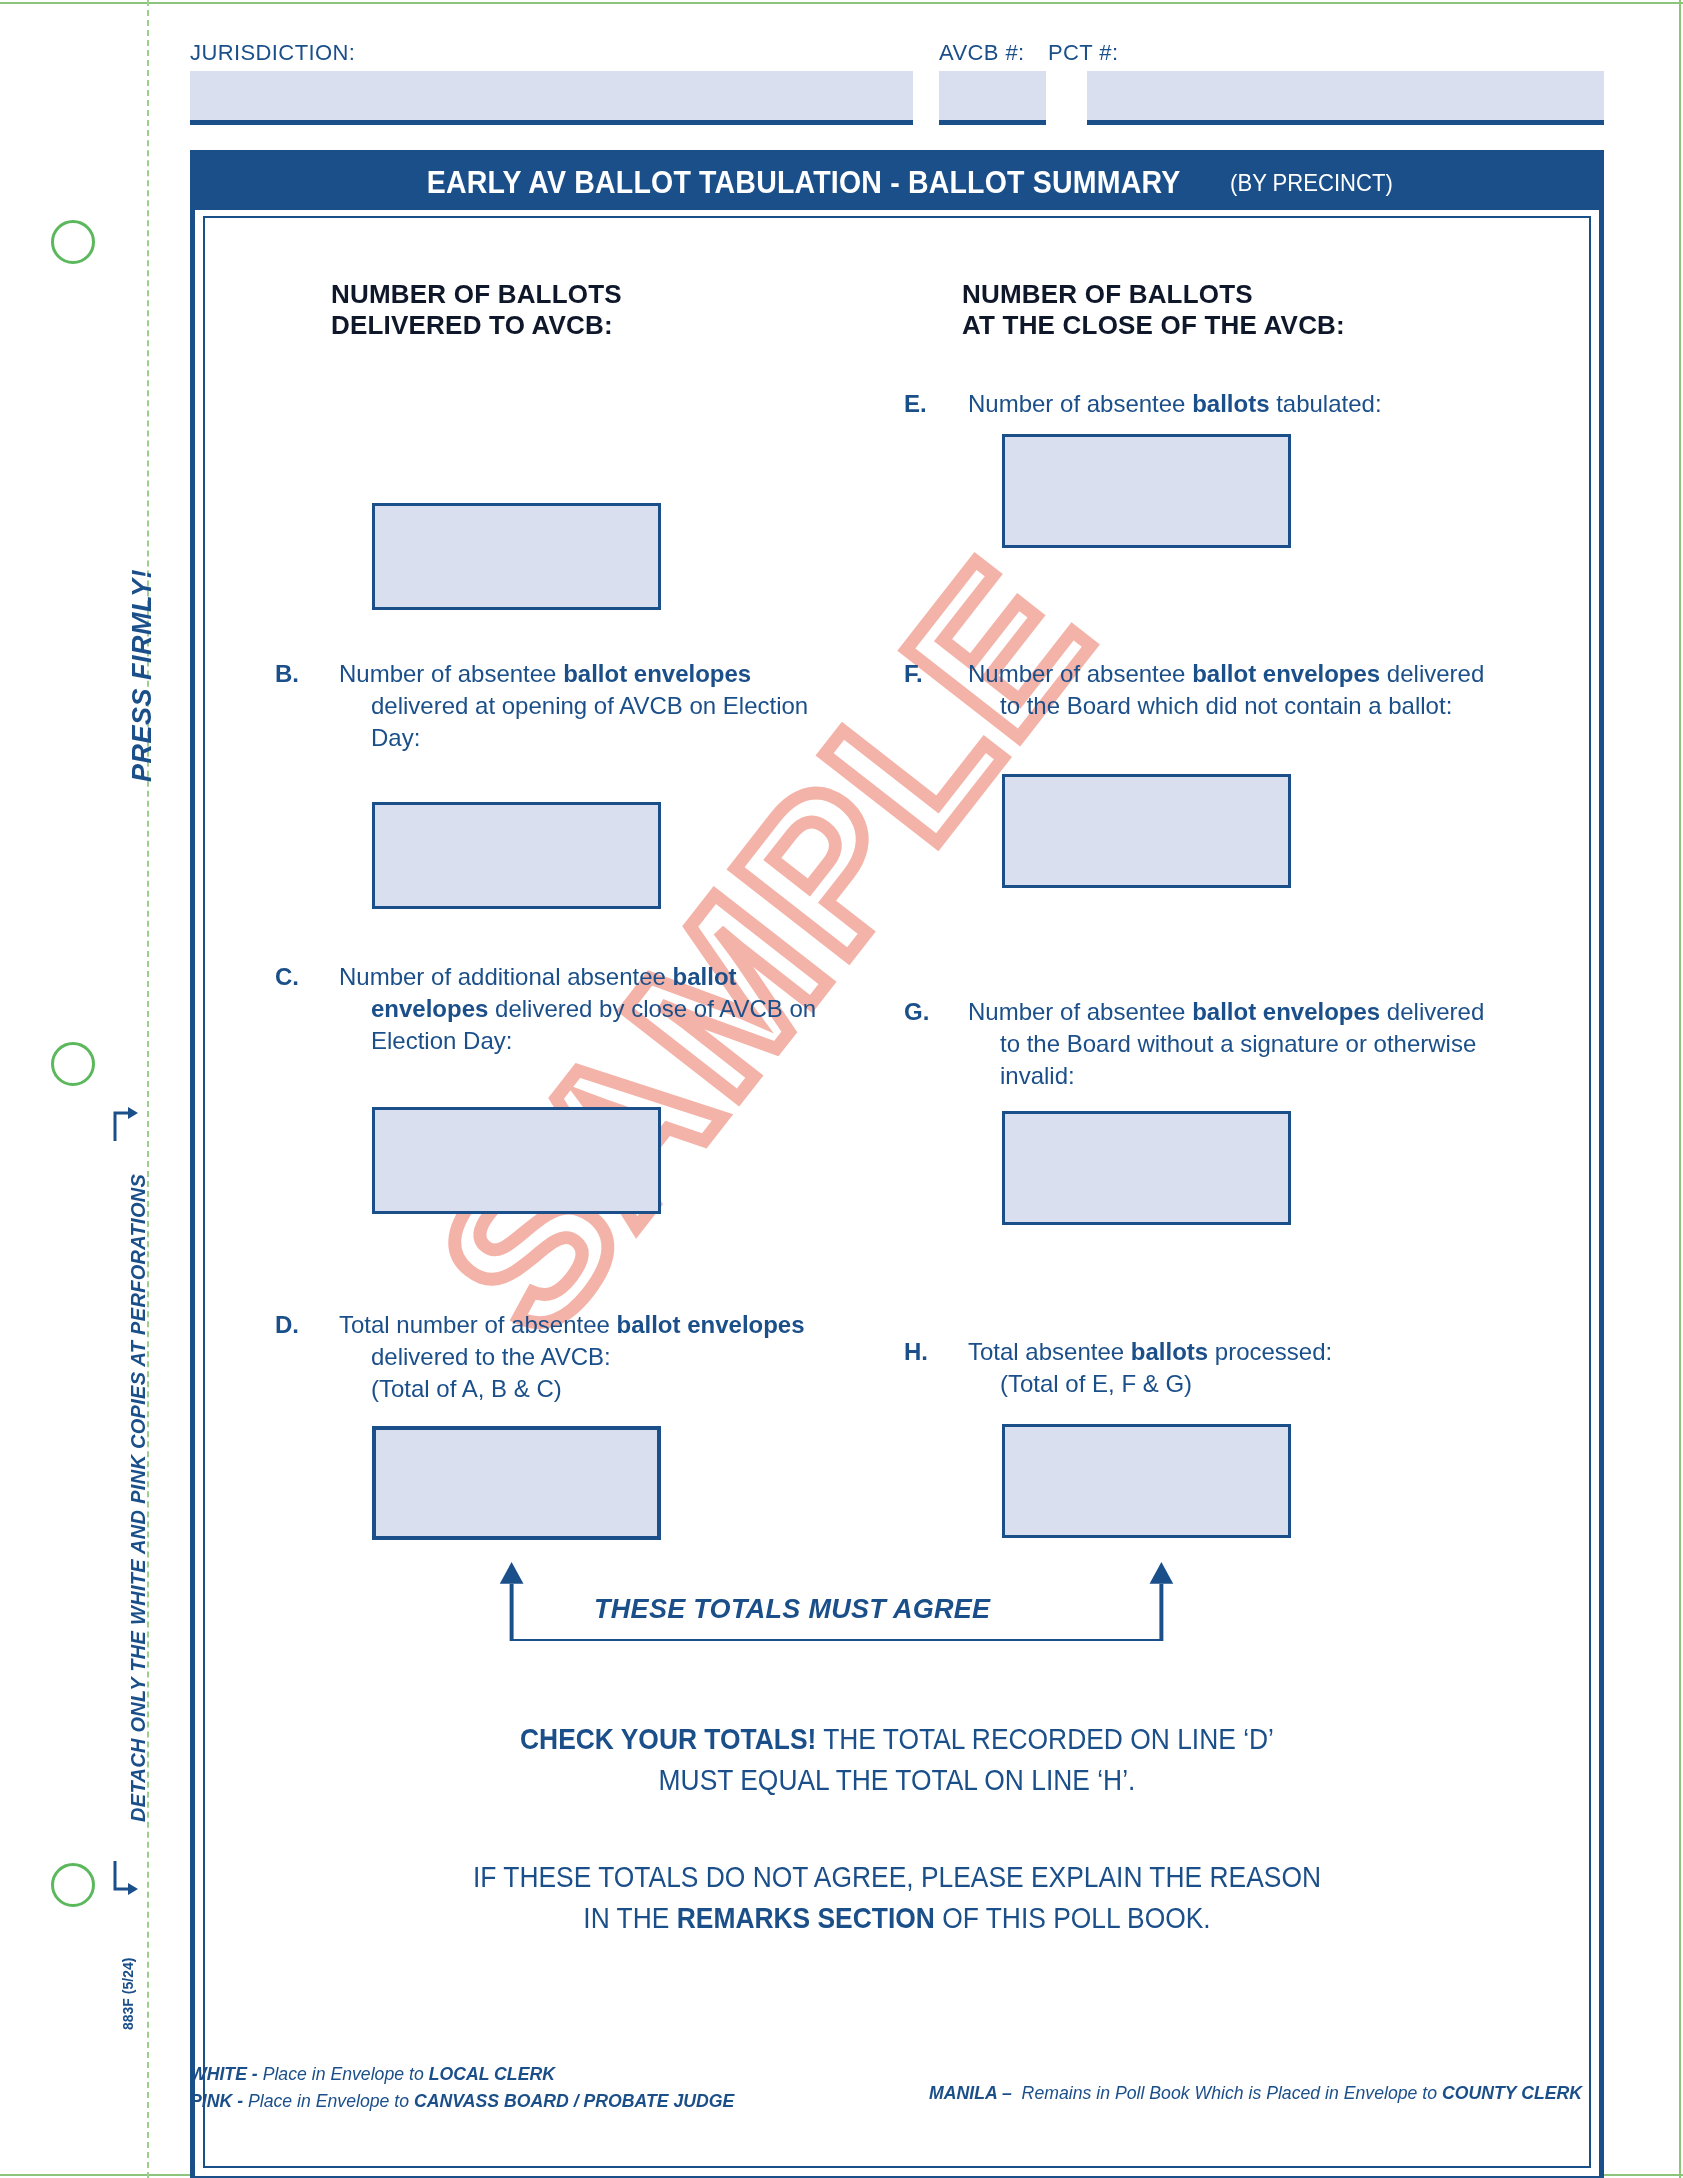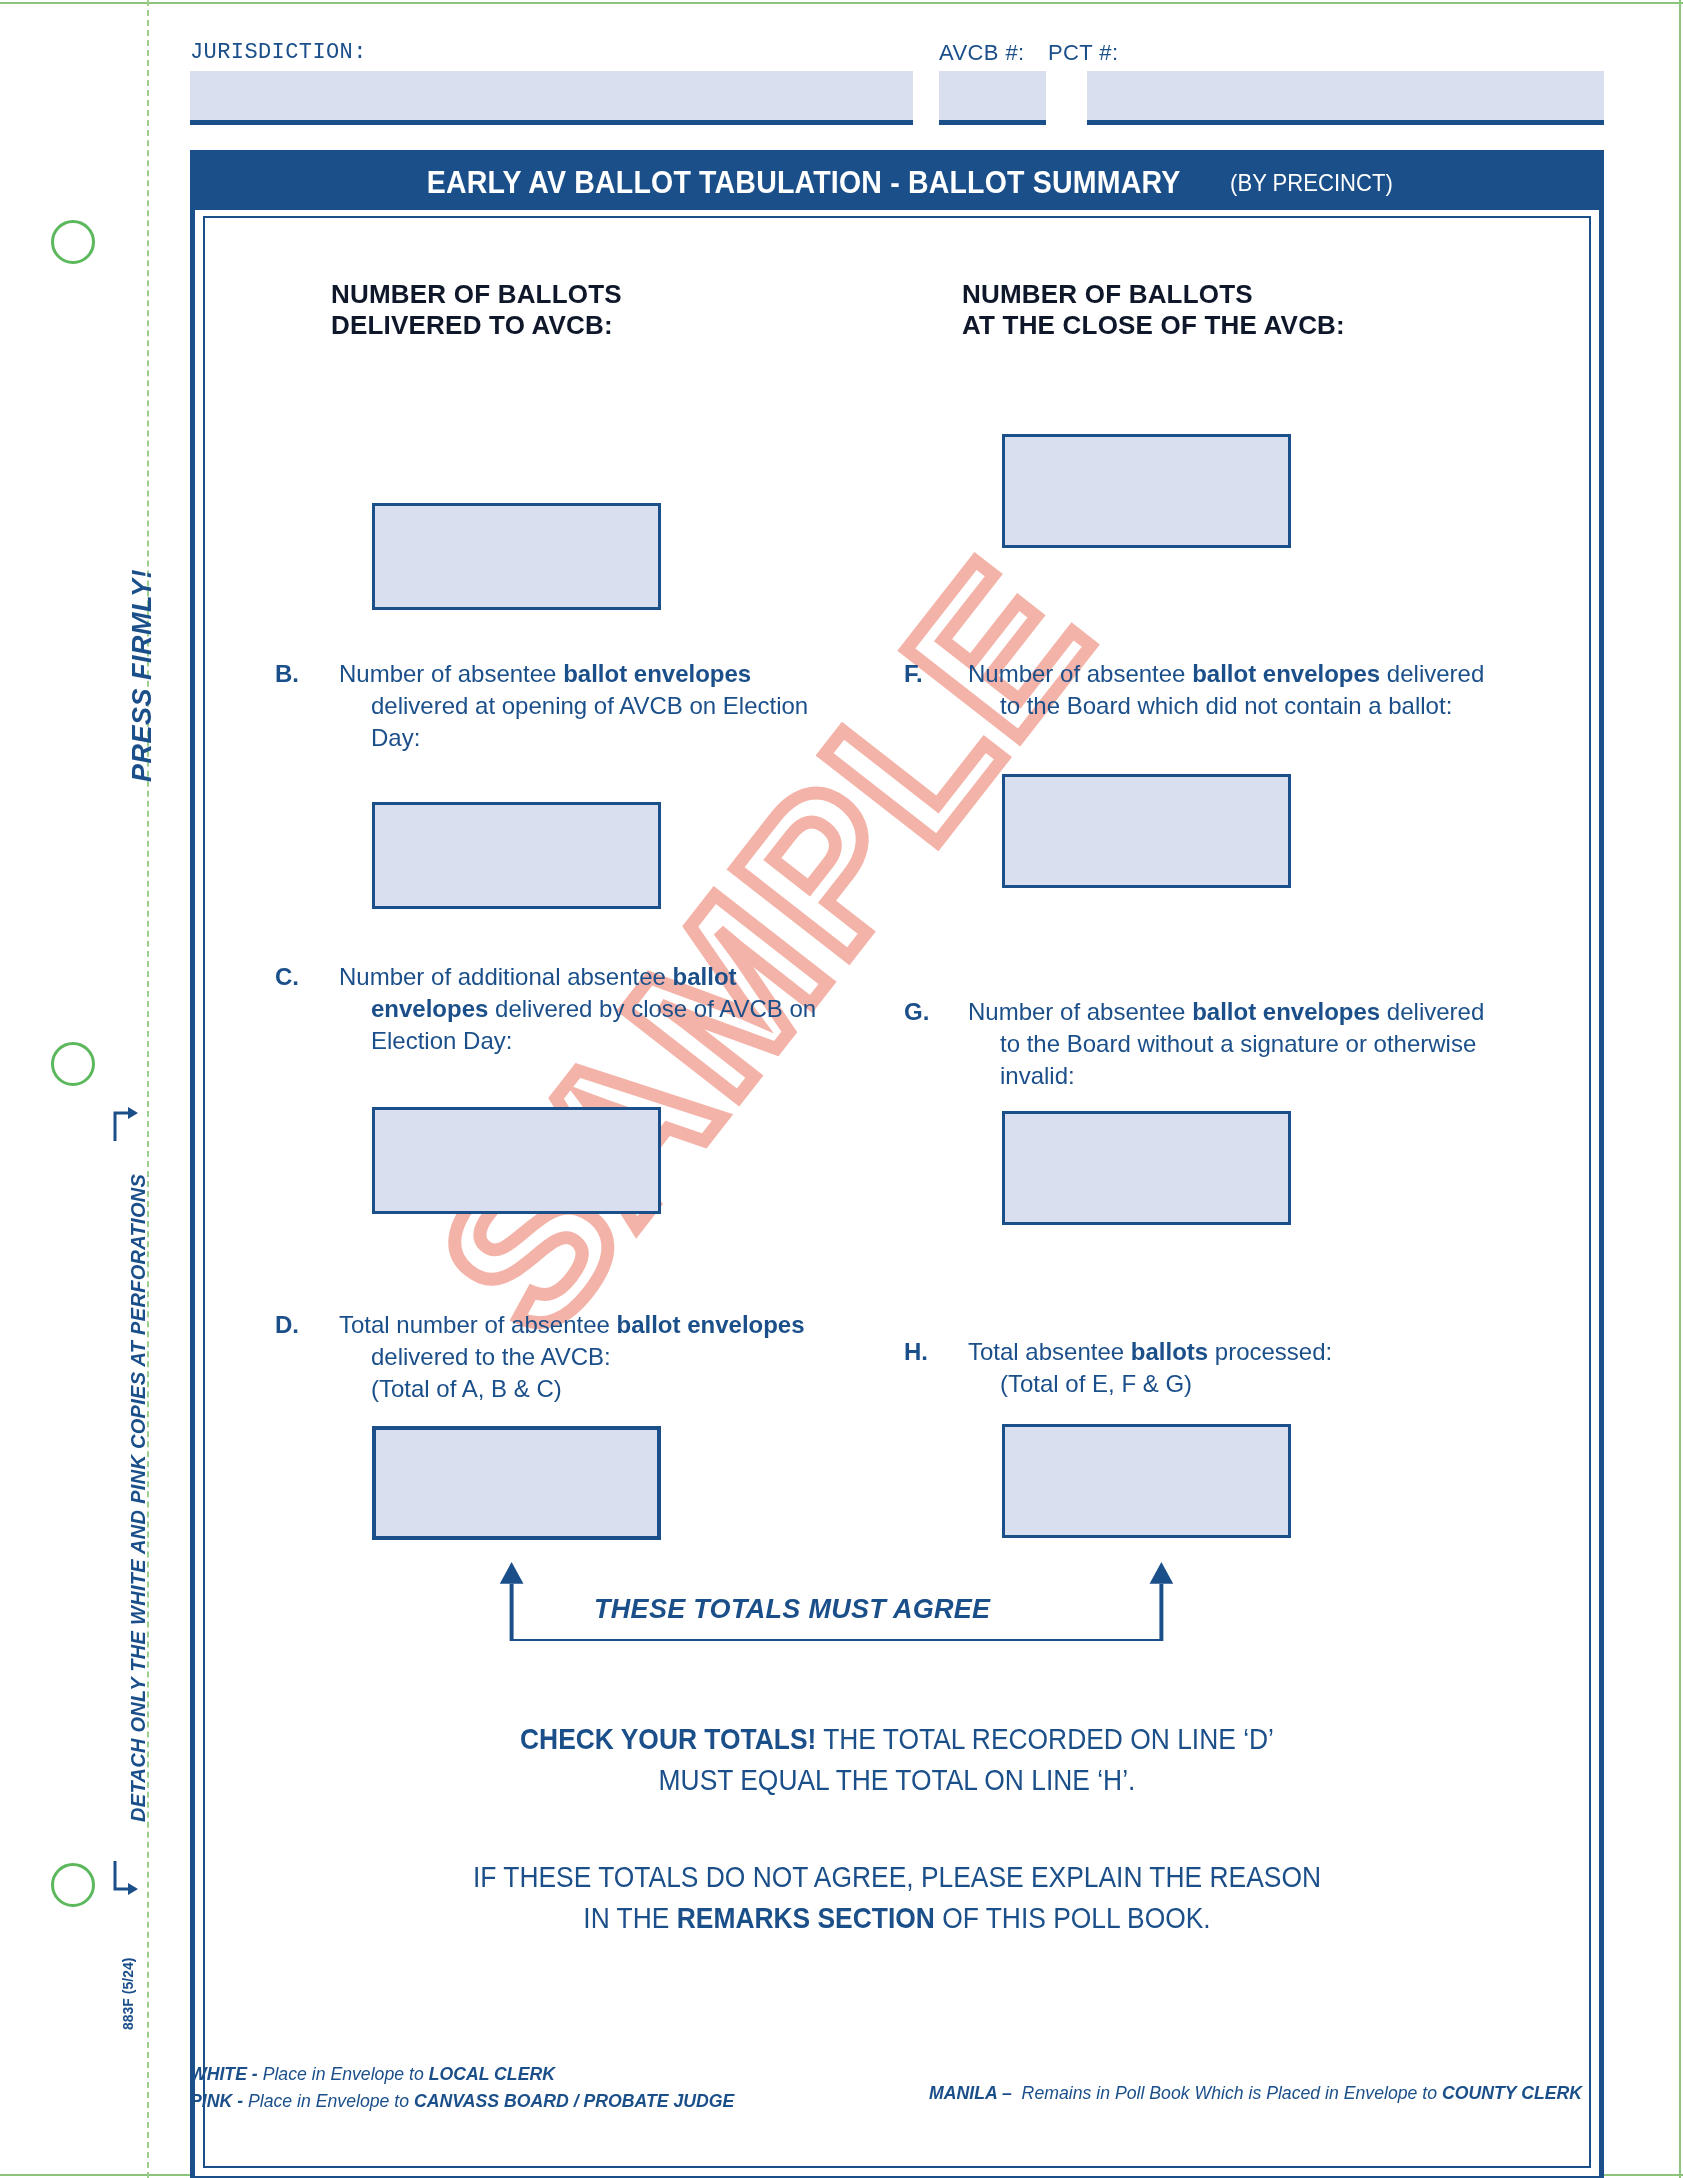--- a/index.html
+++ b/index.html
@@ -104,21 +104,21 @@
     font-weight: normal;
     letter-spacing: 0.4px;
     white-space: nowrap;
   }
   .field-box {
     position: absolute;
     background: #dadff0;
     border-bottom: 5px solid #1b4f8a;
   }
 
-  .lbl-jurisdiction { left: 190px; top: 40px; font-family: Liberation Mono, monospace; }
+  .lbl-jurisdiction { left: 190px; top: 40px; }
   .box-jurisdiction { left: 190px; top: 71px; width: 723px; height: 54px; }
 
   .lbl-avcb { left: 939px; top: 40px; }
   .box-avcb { left: 939px; top: 71px; width: 107px; height: 54px; }
 
   .lbl-pct  { left: 1048px; top: 40px; }
   .box-pct  { left: 1087px; top: 71px; width: 517px; height: 54px; }
 
   
   .form-frame {
@@ -380,20 +380,23 @@
     <div class="entry-box box-c"></div>
 
     <div class="item item-d">
       <span class="body"><span class="ltr">D.</span><span>Total number of absentee <b>ballot envelopes</b> delivered to the AVCB:<br>(Total of A, B &amp; C)</span></span>
     </div>
     <div class="entry-box thick box-d"></div>
 
     <div class="col-head head-right">NUMBER OF BALLOTS
 AT THE CLOSE OF THE AVCB:</div>
 
+    <div class="item item-e">
+      <span class="body"><span class="ltr">E.</span><span>Number of absentee <b>ballots</b> tabulated:</span></span>
+    </div>
     <div class="entry-box box-e"></div>
 
     <div class="item item-f">
       <span class="body"><span class="ltr">F.</span><span>Number of absentee <b>ballot envelopes</b> delivered to the Board which did not contain a ballot:</span></span>
     </div>
     <div class="entry-box box-f"></div>
 
     <div class="item item-g">
       <span class="body"><span class="ltr">G.</span><span>Number of absentee <b>ballot envelopes</b> delivered to the Board without a signature or otherwise invalid:</span></span>
     </div>

